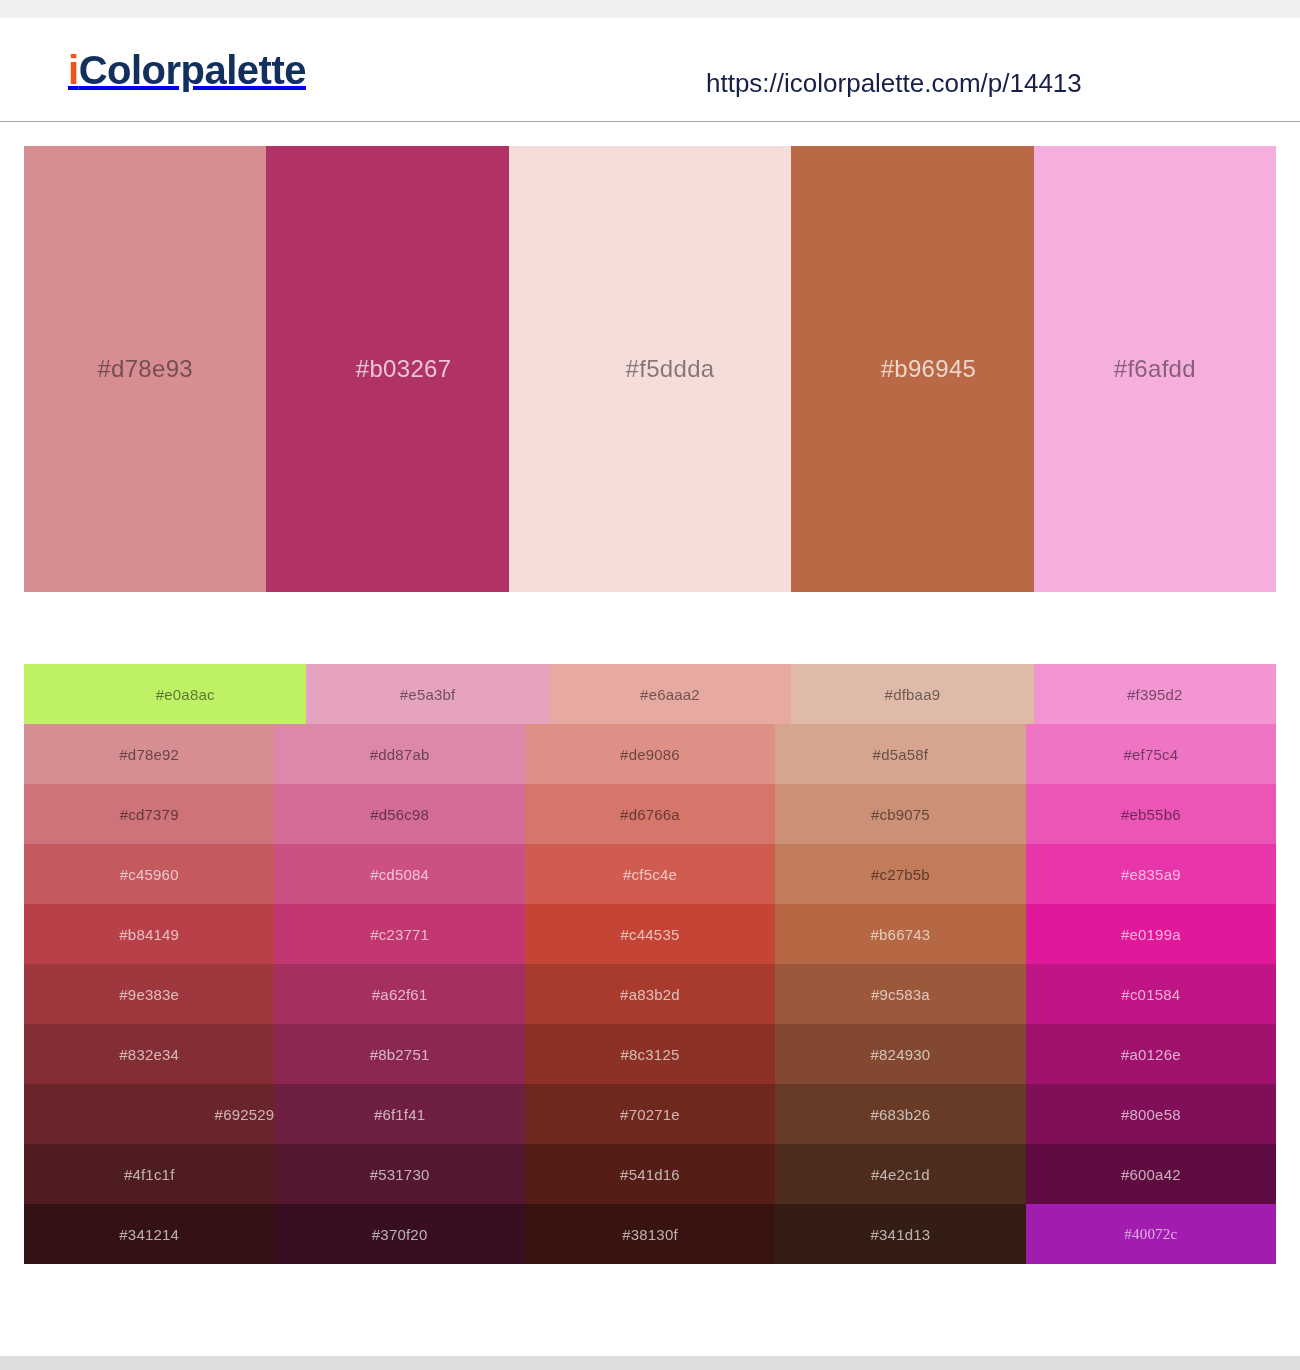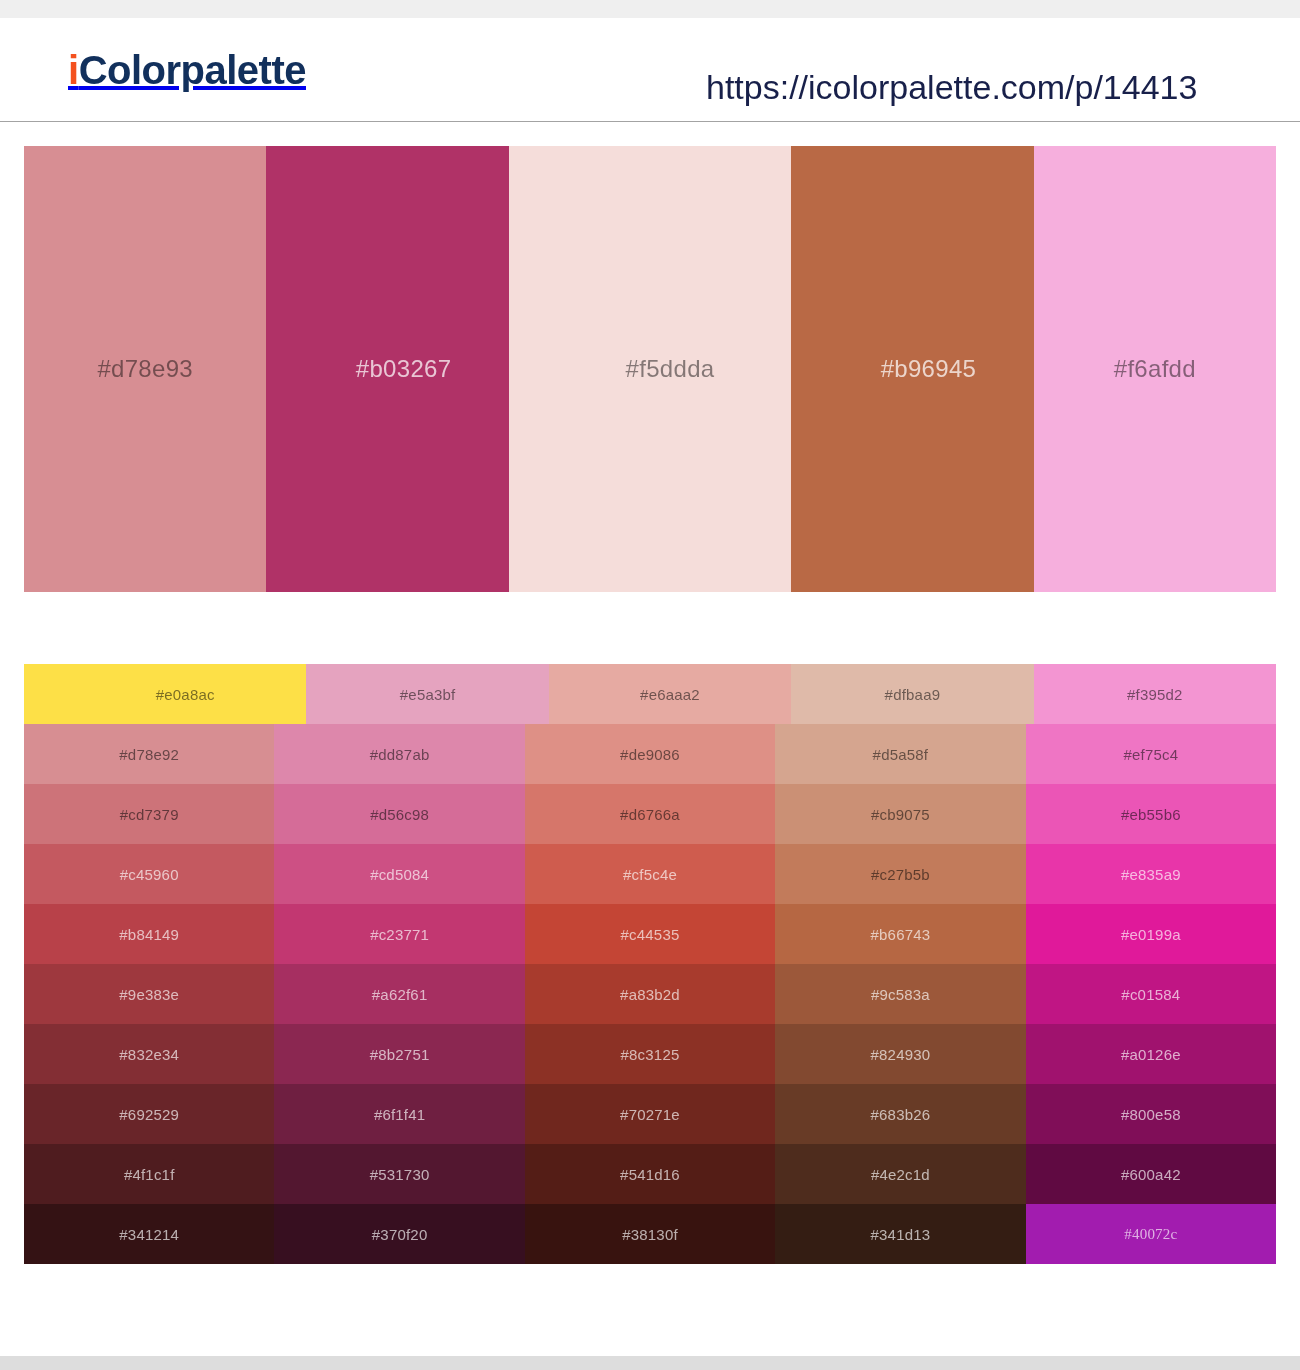--- a/index.html
+++ b/index.html
@@ -35,21 +35,21 @@
     line-height: 1;
     white-space: nowrap;
   }
   .logo-i { color: #f4511e; }
   .logo-rest { color: #12305c; }
 
   .header-url {
     position: absolute;
     left: 706px;
     top: 50px;
-    font-size: 34px;
+    font-size: 26px;
     color: #18204a;
     white-space: nowrap;
   }
 
   .main-area {
     background: #ffffff;
     padding: 0;
   }
 
   
@@ -134,21 +134,21 @@
       <div class="palette-cell" style="background: rgb(185, 105, 69);">
         <span class="palette-label on-dark">#b96945</span>
       </div>
       <div class="palette-cell" style="background: rgb(246, 175, 221);">
         <span class="palette-label">#f6afdd</span>
       </div>
     </section>
 
   <section class="shades-grid" id="shades-grid">
       <div class="shade-row">
-        <div class="shade-cell" style="background: #fde047; padding-left: 40px;">
+        <div class="shade-cell" style="background: #bef264; padding-left: 40px;">
           <span class="shade-label">#e0a8ac</span>
         </div>
         <div class="shade-cell" style="background: rgb(229, 163, 191);">
           <span class="shade-label">#e5a3bf</span>
         </div>
         <div class="shade-cell" style="background: rgb(230, 170, 162);">
           <span class="shade-label">#e6aaa2</span>
         </div>
         <div class="shade-cell" style="background: rgb(223, 186, 169);">
           <span class="shade-label">#dfbaa9</span>
@@ -253,21 +253,21 @@
           <span class="shade-label on-dark">#8c3125</span>
         </div>
         <div class="shade-cell" style="background: rgb(130, 73, 48);">
           <span class="shade-label on-dark">#824930</span>
         </div>
         <div class="shade-cell" style="background: rgb(160, 18, 110);">
           <span class="shade-label on-dark">#a0126e</span>
         </div>
       </div>
       <div class="shade-row">
-        <div class="shade-cell" style="background: rgb(105, 37, 41);">
+        <div class="shade-cell" style="background: rgb(105, 37, 41); justify-content: flex-end;">
           <span class="shade-label on-dark">#692529</span>
         </div>
         <div class="shade-cell" style="background: rgb(111, 31, 65);">
           <span class="shade-label on-dark">#6f1f41</span>
         </div>
         <div class="shade-cell" style="background: rgb(112, 39, 30);">
           <span class="shade-label on-dark">#70271e</span>
         </div>
         <div class="shade-cell" style="background: rgb(104, 59, 38);">
           <span class="shade-label on-dark">#683b26</span>

